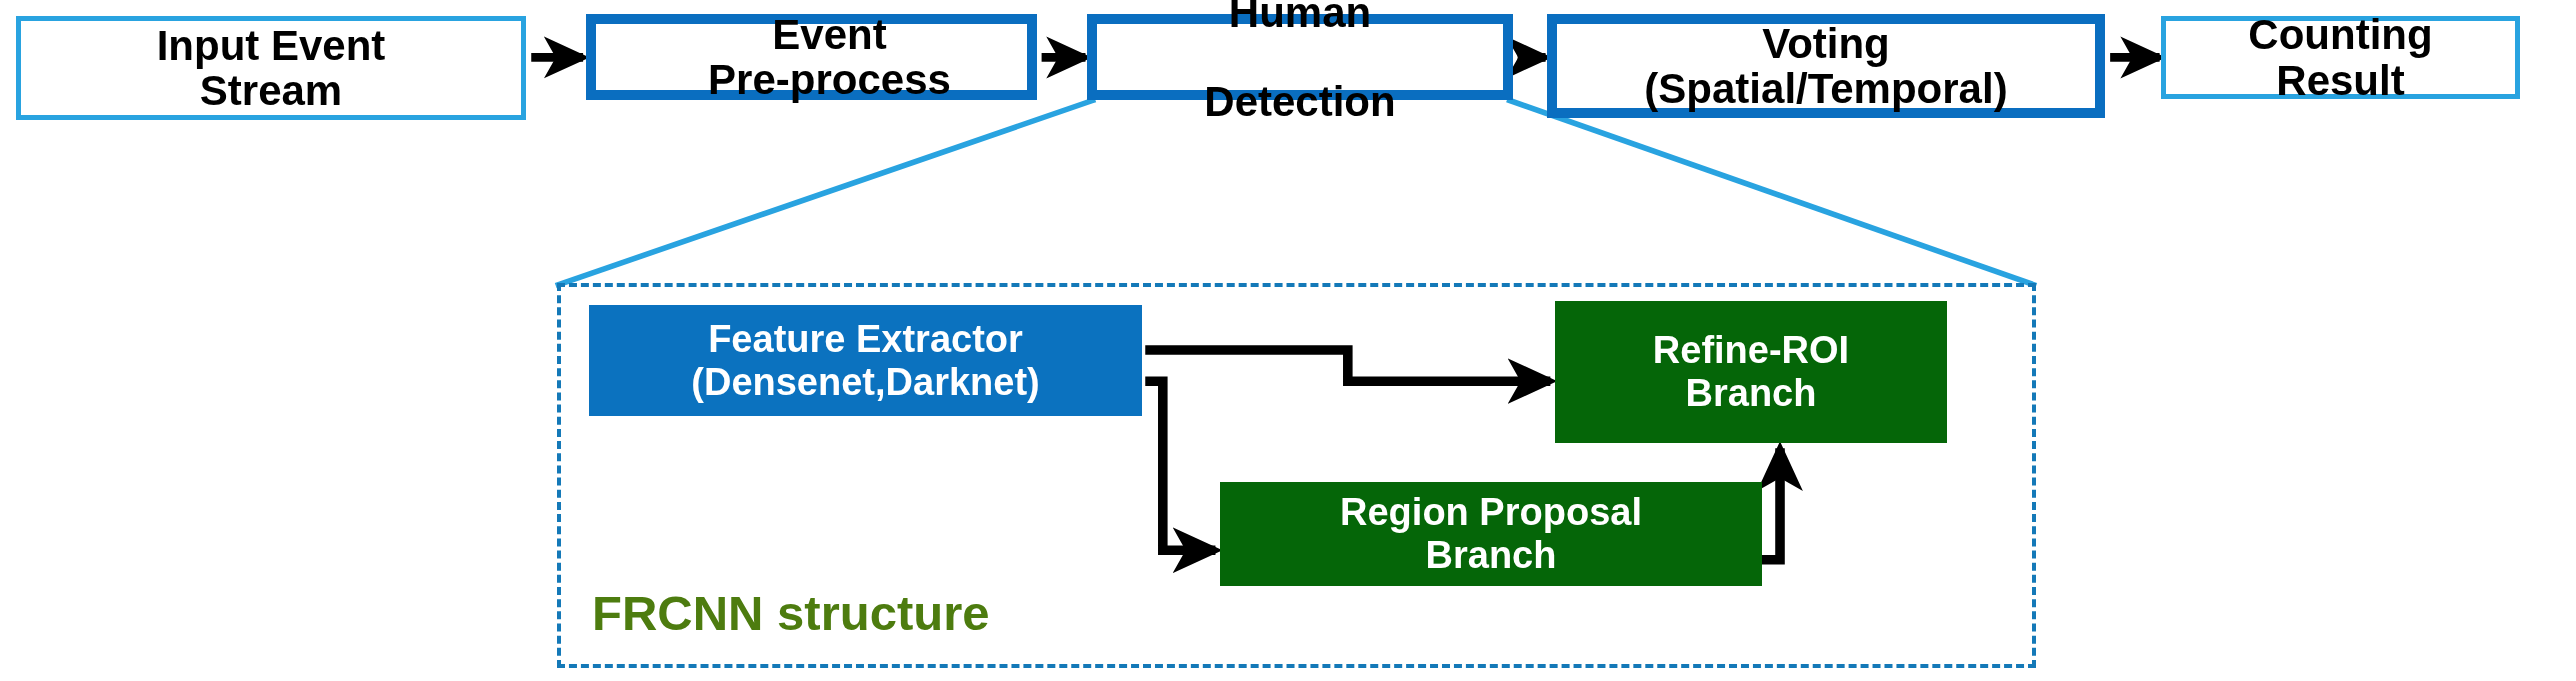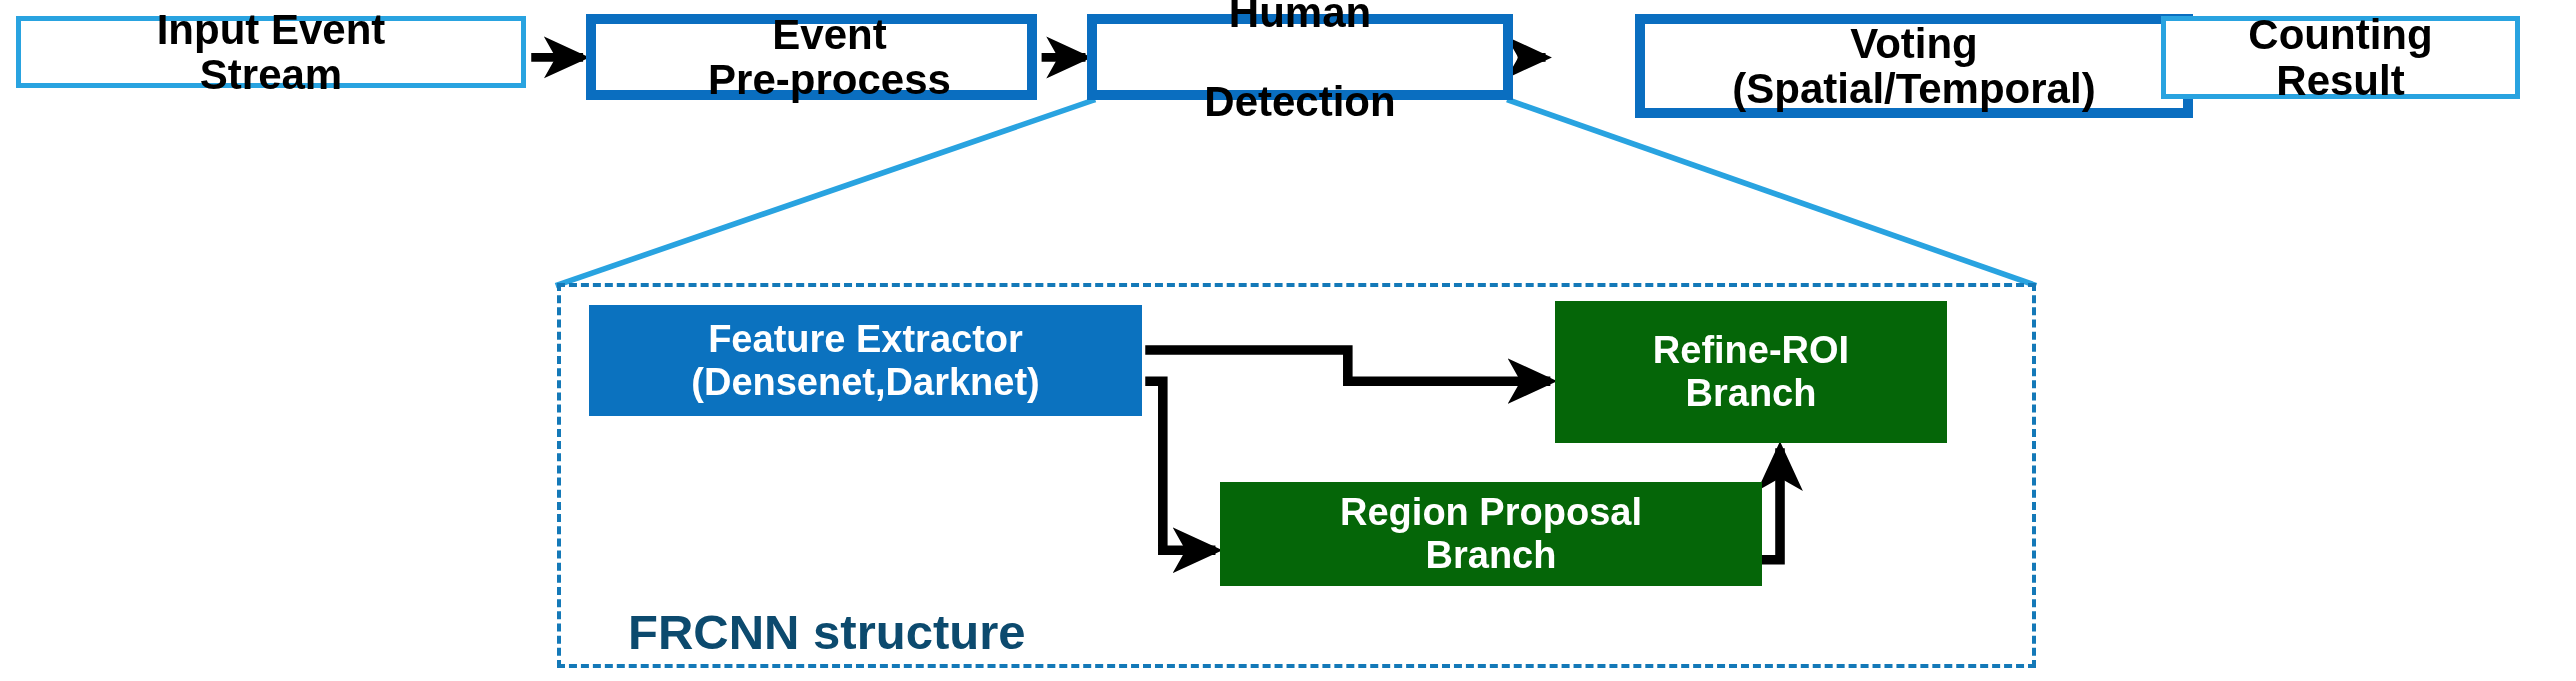--- a/index.html
+++ b/index.html
@@ -35,45 +35,44 @@
     text-align:center;
     color:#000000;
     font-weight:bold;
     line-height:1.08;
   }
   .pbox .ln{ display:block; white-space:nowrap; }
 
   .pbox.thin{ border:5.6px solid #29A3E0; }
   .pbox.thick{ border:10.4px solid #0A6EC0; }
 
-  #box-input   { left:16px;   top:16px; width:510px; height:72px; font-size:42px; }
+  #box-input   { left:16px;   top:16px; width:510px; height:104px; font-size:42px; }
   #box-pre     { left:586px;  top:14.4px; width:451px; height:86px; font-size:42px;padding-left:36px; }
   #box-human   { left:1087px; top:14.4px; width:426px; height:86px; font-size:42px;gap:44px; }
-  #box-voting  { left:1635px; top:14.4px; width:558px; height:104px; font-size:42px; }
+  #box-voting  { left:1547px; top:14.4px; width:558px; height:104px; font-size:42px; }
   #box-count   { left:2161px; top:16px; width:359px; height:83px; font-size:42px; }
 
   
   #frcnn-panel{
     position:absolute;
     left:557px; top:283px;
     width:1479px; height:385px;
     box-sizing:border-box;
     border:4.8px dashed #1479B8;
     background:transparent;
   }
   #frcnn-label{
     position:absolute;
     left:592px;
-    top:608px;
+    top:589px;
     font-size:49px;
     font-weight:bold;
-    color:#0c4a6e;
+    color:#4d7c0f;
     white-space:nowrap;
     line-height:1;
-    margin-left:36px;
   }
 
   
   .mbox{
     position:absolute;
     box-sizing:border-box;
     display:flex;
     flex-direction:column;
     align-items:center;
     justify-content:center;

